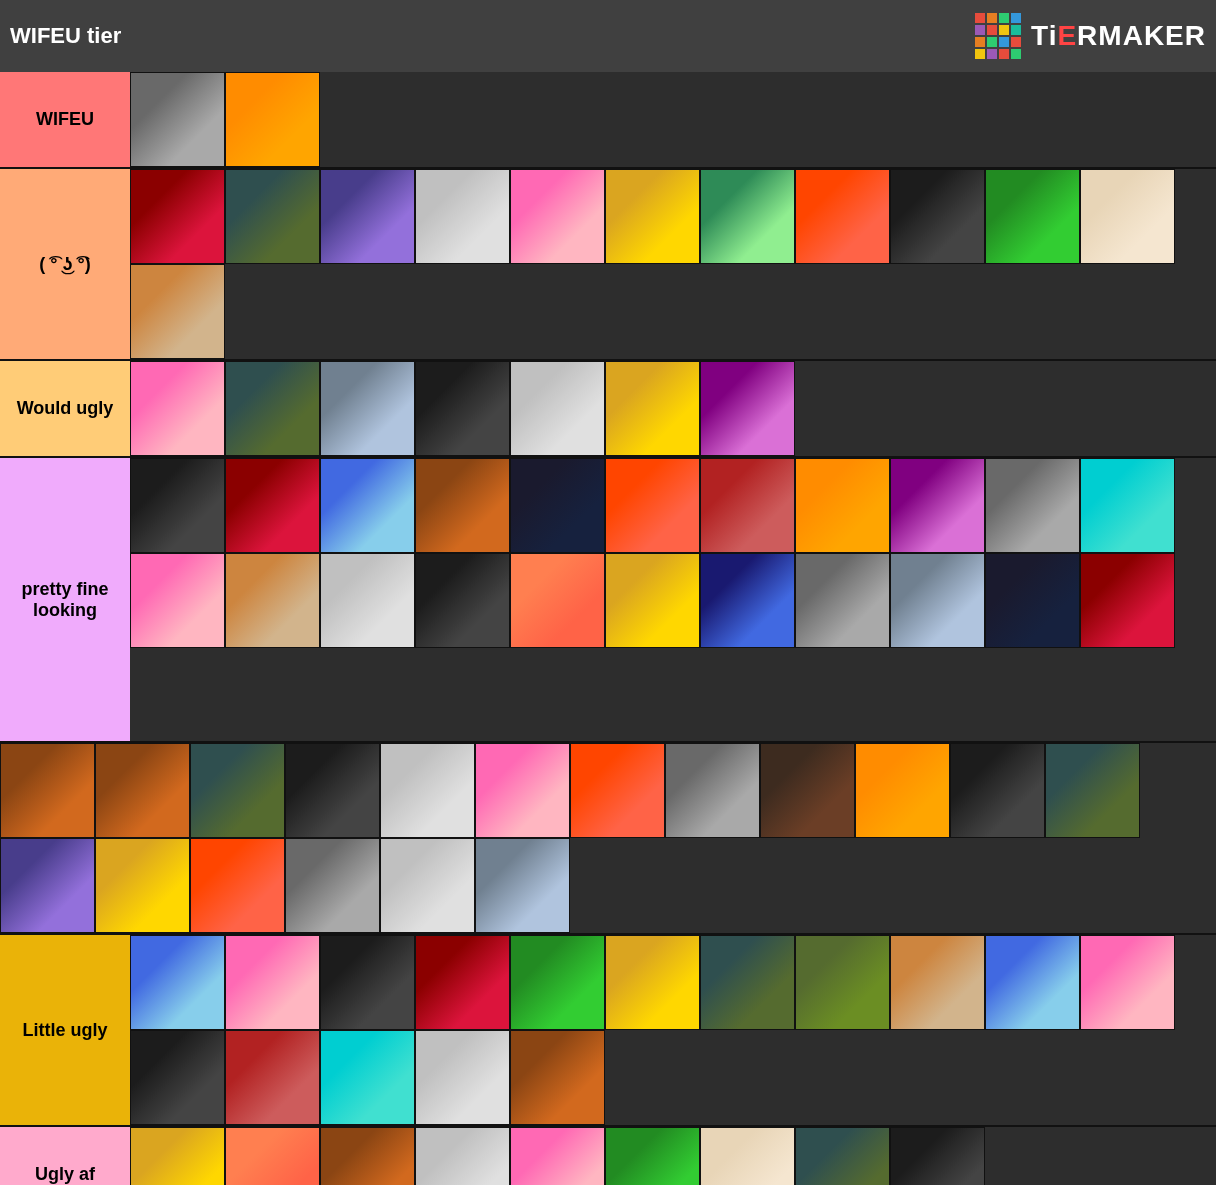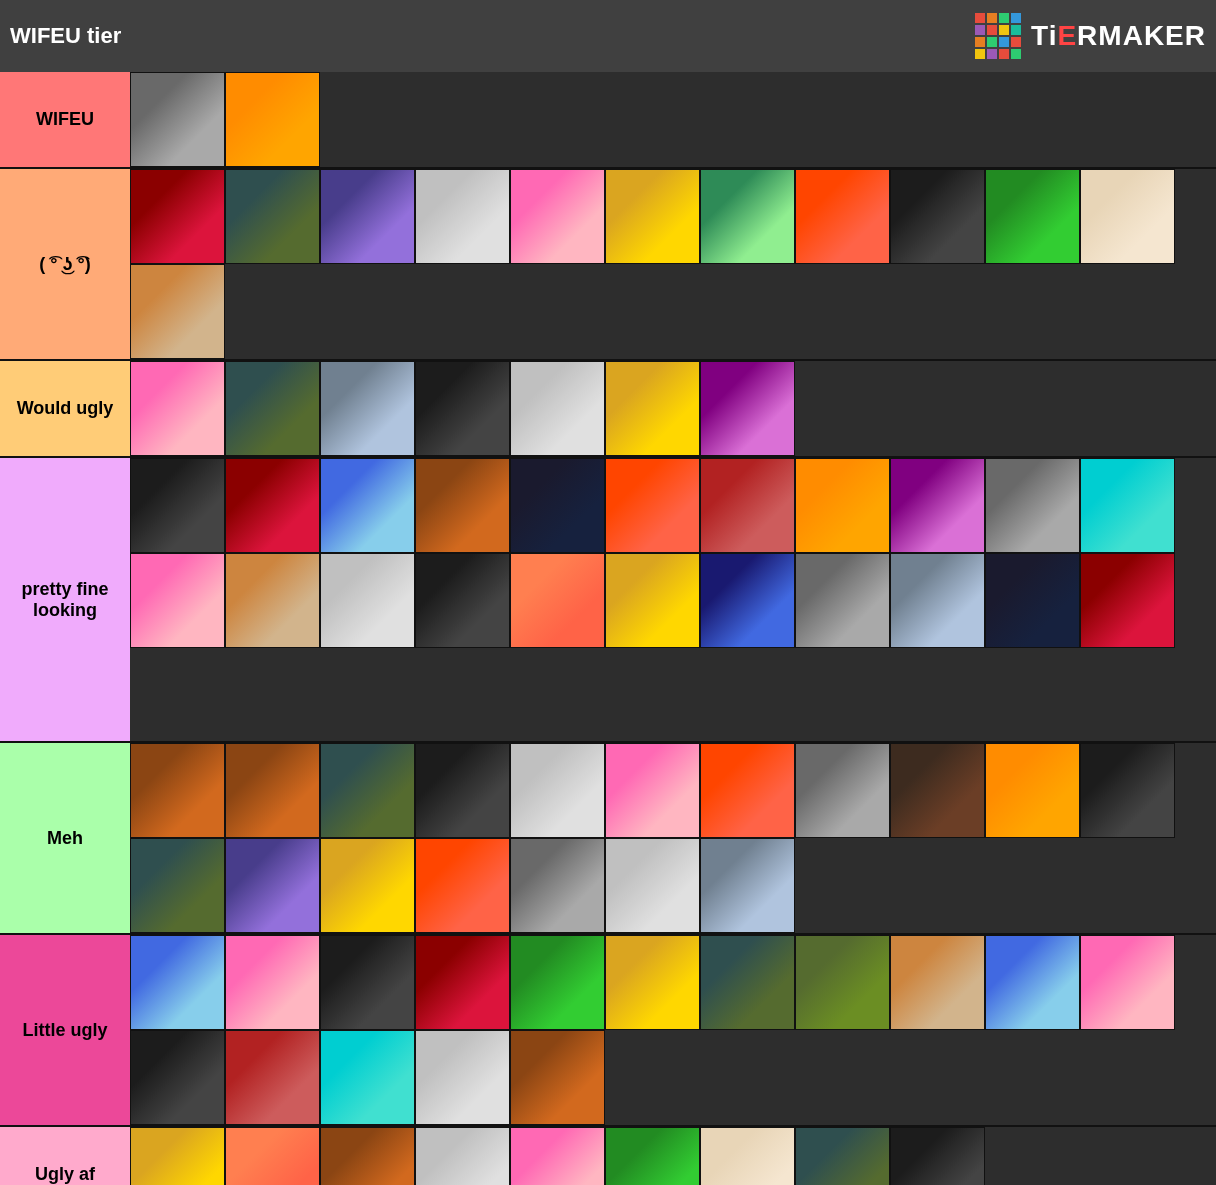--- a/index.html
+++ b/index.html
@@ -72,21 +72,21 @@
     .logo-text span {
       color: #ff4444;
     }
 
     
     .tier-wifeu { background-color: #ff7777; }
     .tier-shrug { background-color: #ffaa77; }
     .tier-vore { background-color: #ffcc77; }
     .tier-fine { background-color: #f0abfc; }
     .tier-meh { background-color: #aaffaa; }
-    .tier-little-ugly { background-color: #ec4899; }
+    .tier-little-ugly { background-color: #eab308; }
     .tier-ugly { background-color: #ffaacc; }
 
     
     .char {
       width: 95px;
       height: 95px;
       flex-shrink: 0;
       border: 1px solid #111;
       background-size: cover;
       background-position: center;
@@ -208,21 +208,20 @@
     <div class="char c6"></div>
     <div class="char c21"></div>
     <div class="char c12"></div>
     <div class="char c28"></div>
     <div class="char c25"></div>
     <div class="char c7"></div>
   </div>
 </div>
 
 <div class="tier-row" style="min-height:190px;">
-  <div class="tier-label tier-meh">Meh</div>
   <div class="tier-content">
     <div class="char c1"></div>
     <div class="char c1"></div>
     <div class="char c2"></div>
     <div class="char c13"></div>
     <div class="char c4"></div>
     <div class="char c5"></div>
     <div class="char c15"></div>
     <div class="char c12"></div>
     <div class="char c27"></div>

